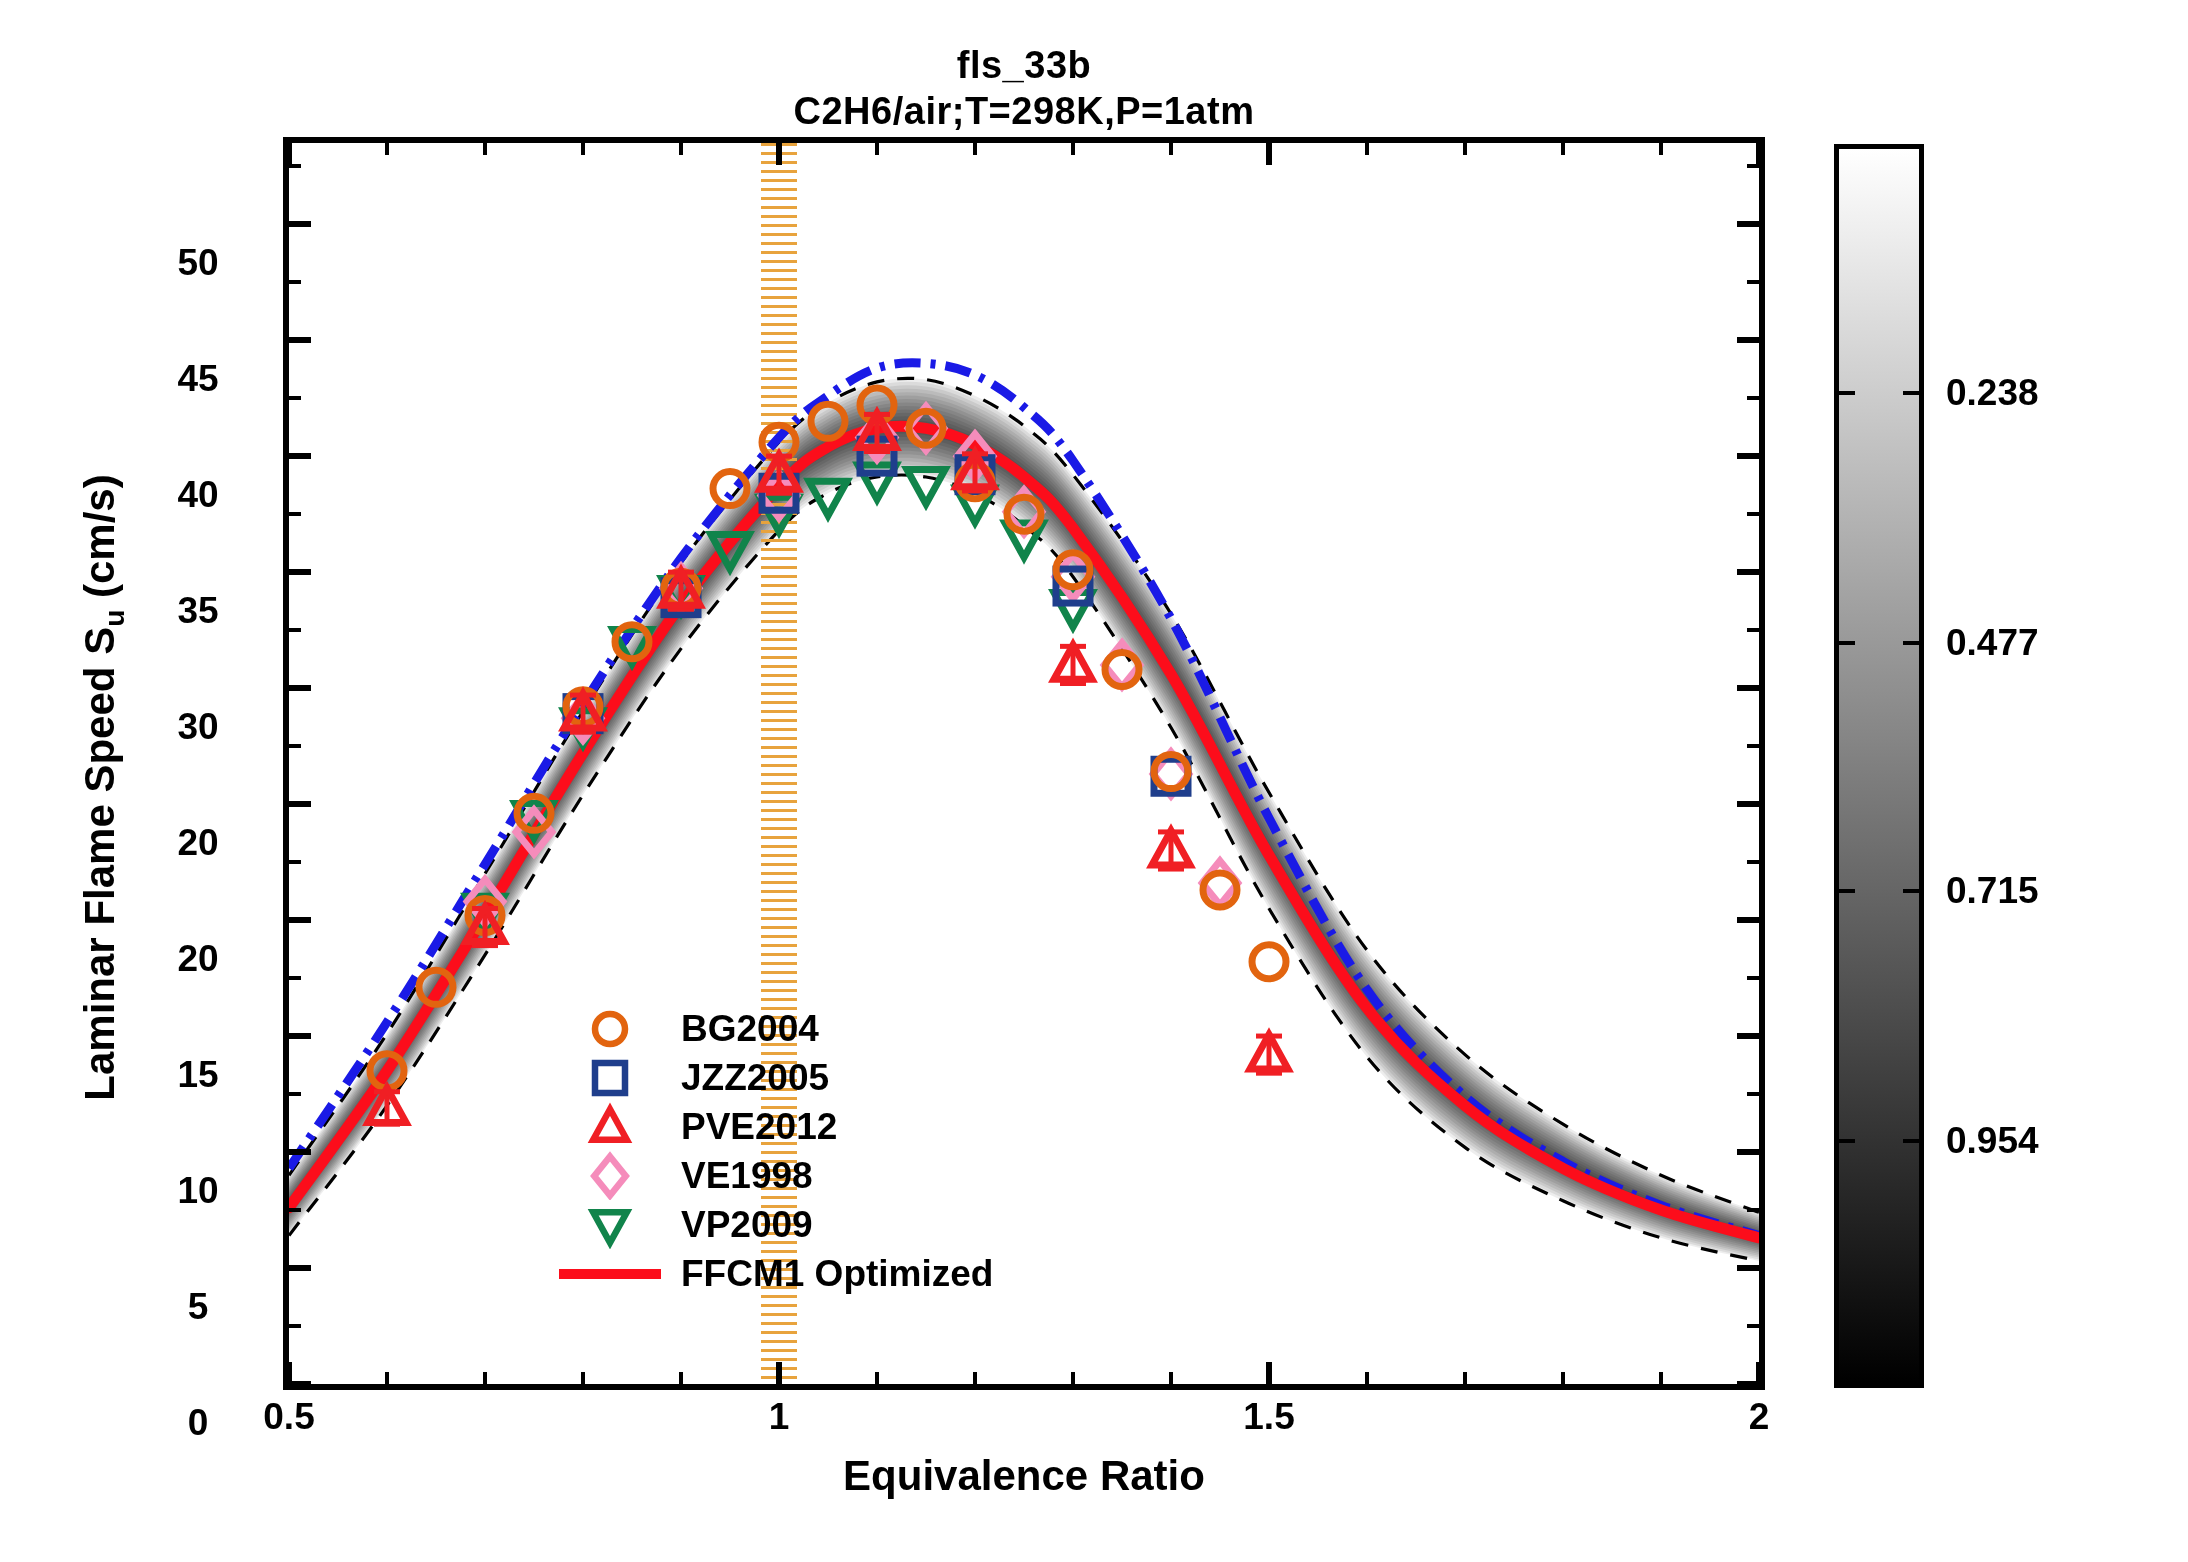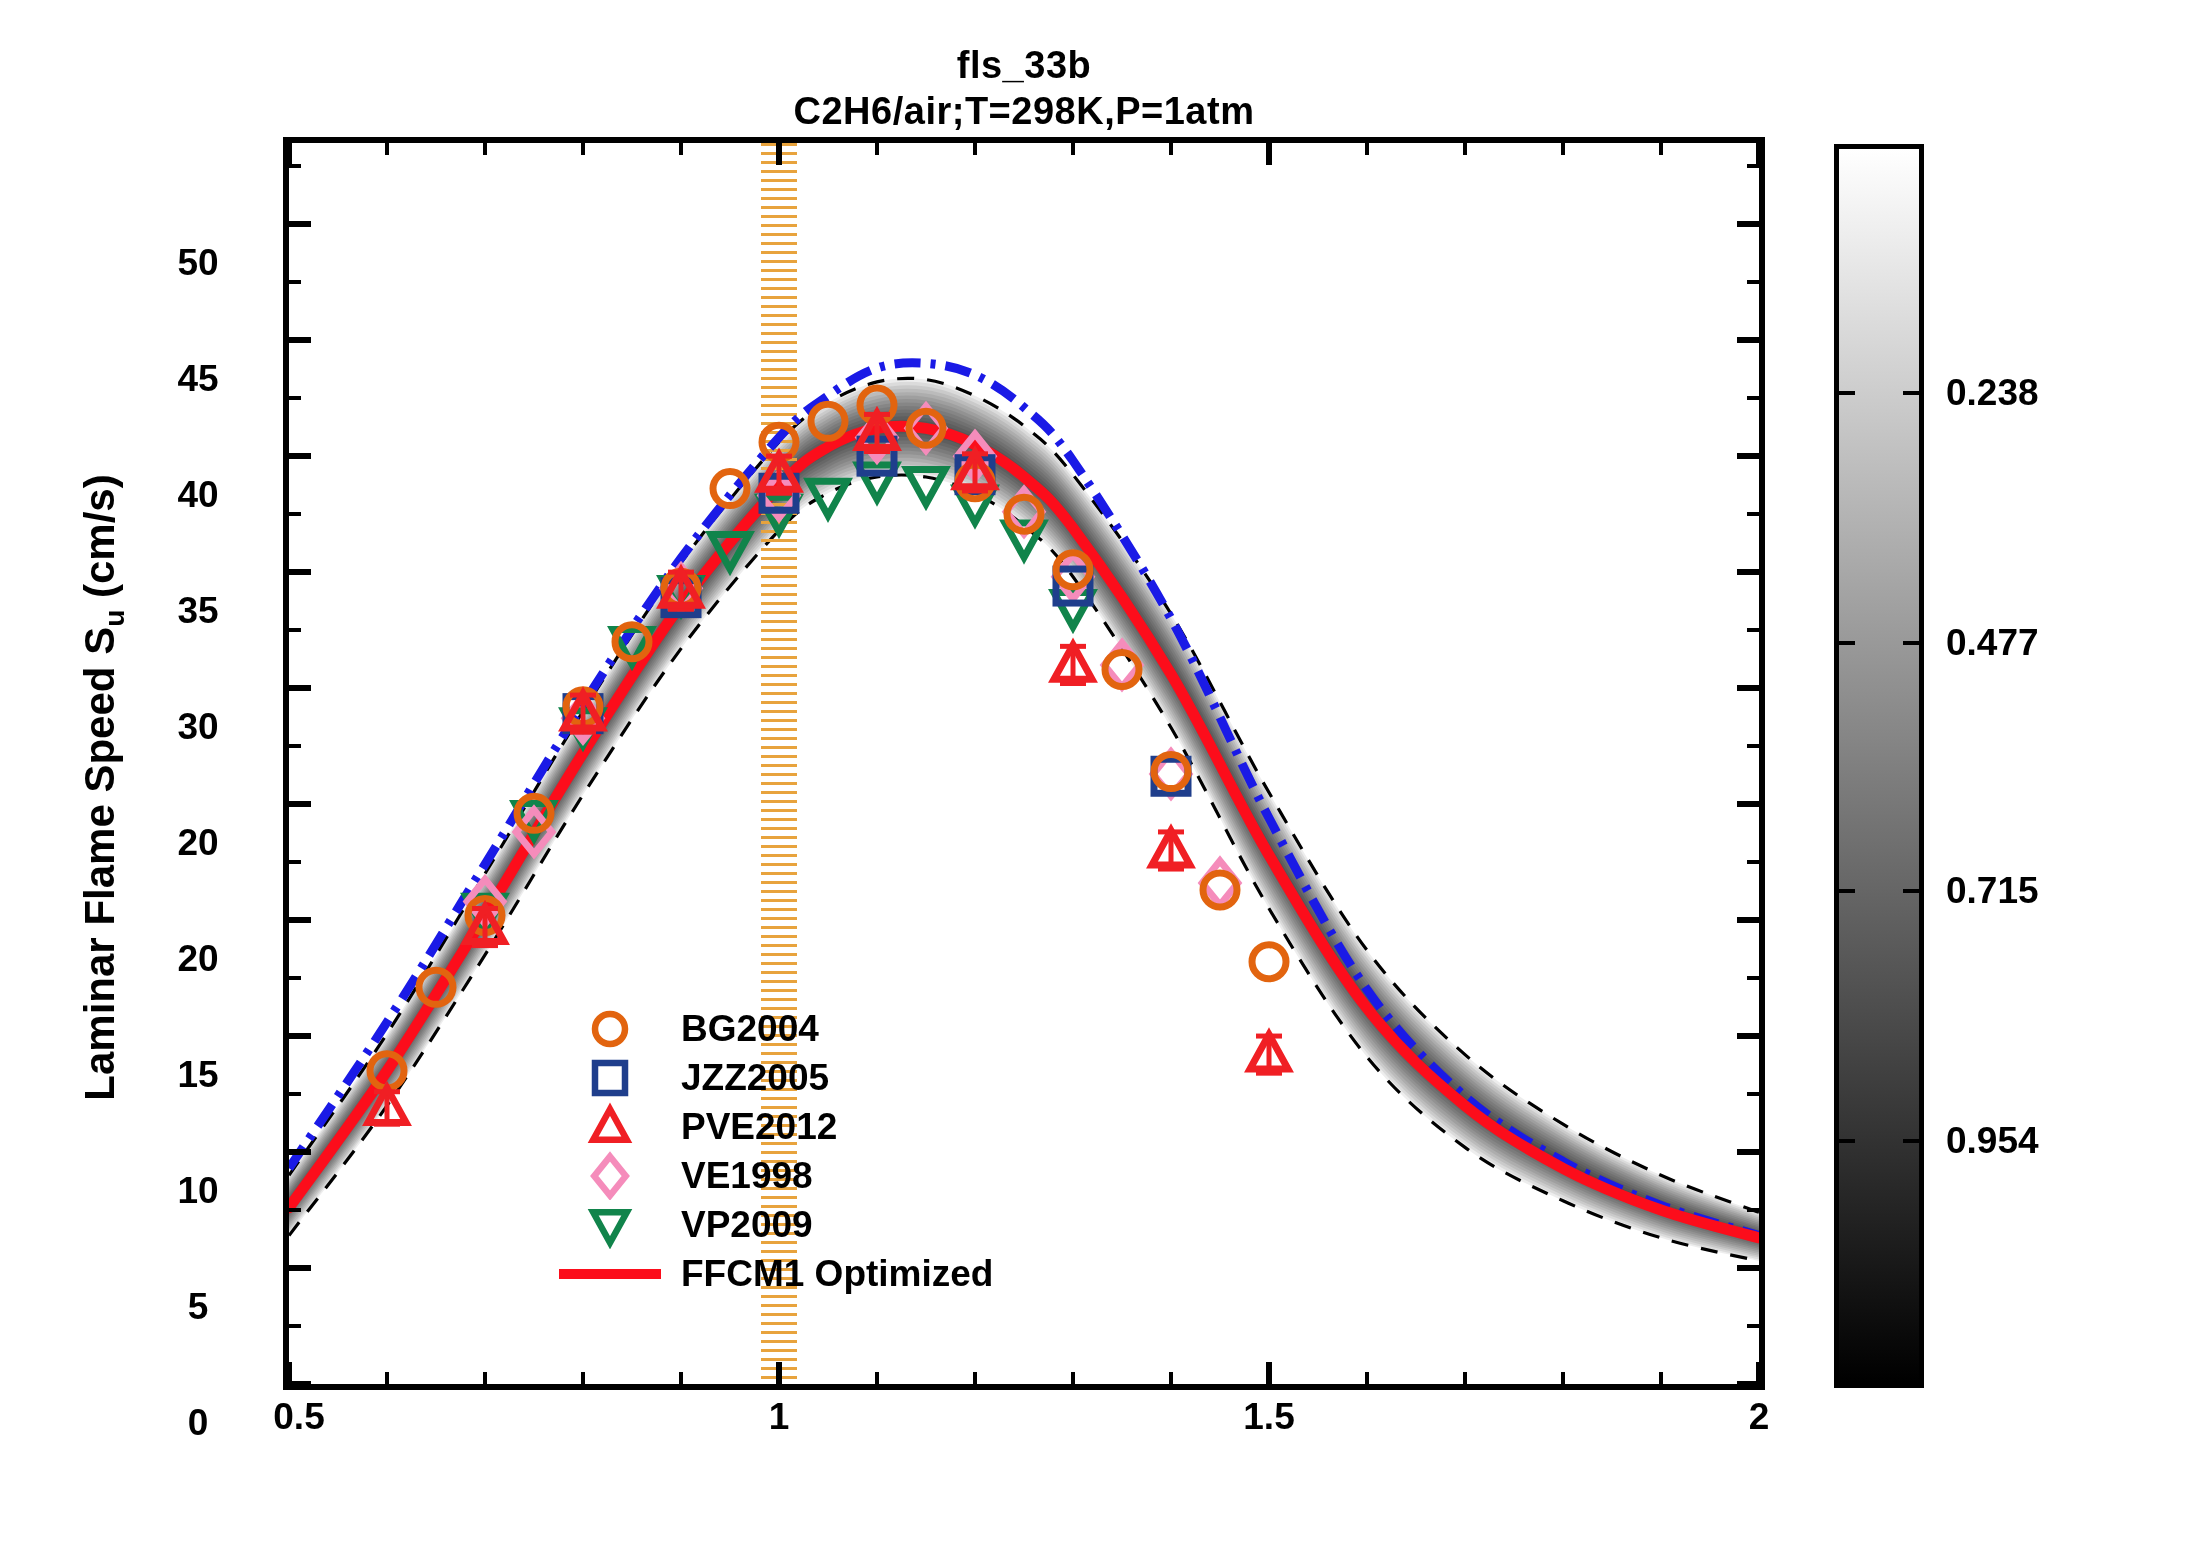--- a/index.html
+++ b/index.html
@@ -381,21 +381,21 @@
       <div class="" style="position: absolute; left: 289px; top: 512.14px; width: 12px; height: 4px; background: rgb(0, 0, 0);"></div>
       <div class="" style="position: absolute; left: 1747px; top: 512.14px; width: 12px; height: 4px; background: rgb(0, 0, 0);"></div>
       <div class="" style="position: absolute; left: 289px; top: 396.159px; width: 12px; height: 4px; background: rgb(0, 0, 0);"></div>
       <div class="" style="position: absolute; left: 1747px; top: 396.159px; width: 12px; height: 4px; background: rgb(0, 0, 0);"></div>
       <div class="" style="position: absolute; left: 289px; top: 280.178px; width: 12px; height: 4px; background: rgb(0, 0, 0);"></div>
       <div class="" style="position: absolute; left: 1747px; top: 280.178px; width: 12px; height: 4px; background: rgb(0, 0, 0);"></div>
       <div class="" style="position: absolute; left: 289px; top: 164.196px; width: 12px; height: 4px; background: rgb(0, 0, 0);"></div>
       <div class="" style="position: absolute; left: 1747px; top: 164.196px; width: 12px; height: 4px; background: rgb(0, 0, 0);"></div>
       <div class="" style="position: absolute; left: 286px; top: 1362px; width: 6px; height: 22px; background: rgb(0, 0, 0);"></div>
       <div class="" style="position: absolute; left: 286px; top: 143px; width: 6px; height: 22px; background: rgb(0, 0, 0);"></div>
-      <div class="xtick-label" style="left: 219px; top: 1398px;">0.5</div>
+      <div class="xtick-label" style="left: 209px; top: 1398px;">0.5</div>
       <div class="" style="position: absolute; left: 776px; top: 1362px; width: 6px; height: 22px; background: rgb(0, 0, 0);"></div>
       <div class="" style="position: absolute; left: 776px; top: 143px; width: 6px; height: 22px; background: rgb(0, 0, 0);"></div>
       <div class="xtick-label" style="left: 699px; top: 1398px;">1</div>
       <div class="" style="position: absolute; left: 1266px; top: 1362px; width: 6px; height: 22px; background: rgb(0, 0, 0);"></div>
       <div class="" style="position: absolute; left: 1266px; top: 143px; width: 6px; height: 22px; background: rgb(0, 0, 0);"></div>
       <div class="xtick-label" style="left: 1189px; top: 1398px;">1.5</div>
       <div class="" style="position: absolute; left: 1756px; top: 1362px; width: 6px; height: 22px; background: rgb(0, 0, 0);"></div>
       <div class="" style="position: absolute; left: 1756px; top: 143px; width: 6px; height: 22px; background: rgb(0, 0, 0);"></div>
       <div class="xtick-label" style="left: 1679px; top: 1398px;">2</div>
       <div class="" style="position: absolute; left: 385px; top: 1372px; width: 4px; height: 12px; background: rgb(0, 0, 0);"></div>
@@ -417,20 +417,21 @@
       <div class="" style="position: absolute; left: 1365px; top: 1372px; width: 4px; height: 12px; background: rgb(0, 0, 0);"></div>
       <div class="" style="position: absolute; left: 1365px; top: 143px; width: 4px; height: 12px; background: rgb(0, 0, 0);"></div>
       <div class="" style="position: absolute; left: 1463px; top: 1372px; width: 4px; height: 12px; background: rgb(0, 0, 0);"></div>
       <div class="" style="position: absolute; left: 1463px; top: 143px; width: 4px; height: 12px; background: rgb(0, 0, 0);"></div>
       <div class="" style="position: absolute; left: 1561px; top: 1372px; width: 4px; height: 12px; background: rgb(0, 0, 0);"></div>
       <div class="" style="position: absolute; left: 1561px; top: 143px; width: 4px; height: 12px; background: rgb(0, 0, 0);"></div>
       <div class="" style="position: absolute; left: 1659px; top: 1372px; width: 4px; height: 12px; background: rgb(0, 0, 0);"></div>
       <div class="" style="position: absolute; left: 1659px; top: 143px; width: 4px; height: 12px; background: rgb(0, 0, 0);"></div>
     </div>
 
+  <div id="xaxis-title">Equivalence Ratio</div>
   <div id="yaxis-title">
     <span>Laminar Flame Speed S</span><sub>u</sub><span> (cm/s)</span>
   </div>
 
   <div id="legend">
       <div class="legend-row">
         <div class="legend-sym"><svg width="110" height="49" viewBox="0 0 110 49">
             <g>
               <circle cx="55" cy="25" r="15" fill="none" stroke="#e2640f" stroke-width="6.5"></circle>
             </g>

